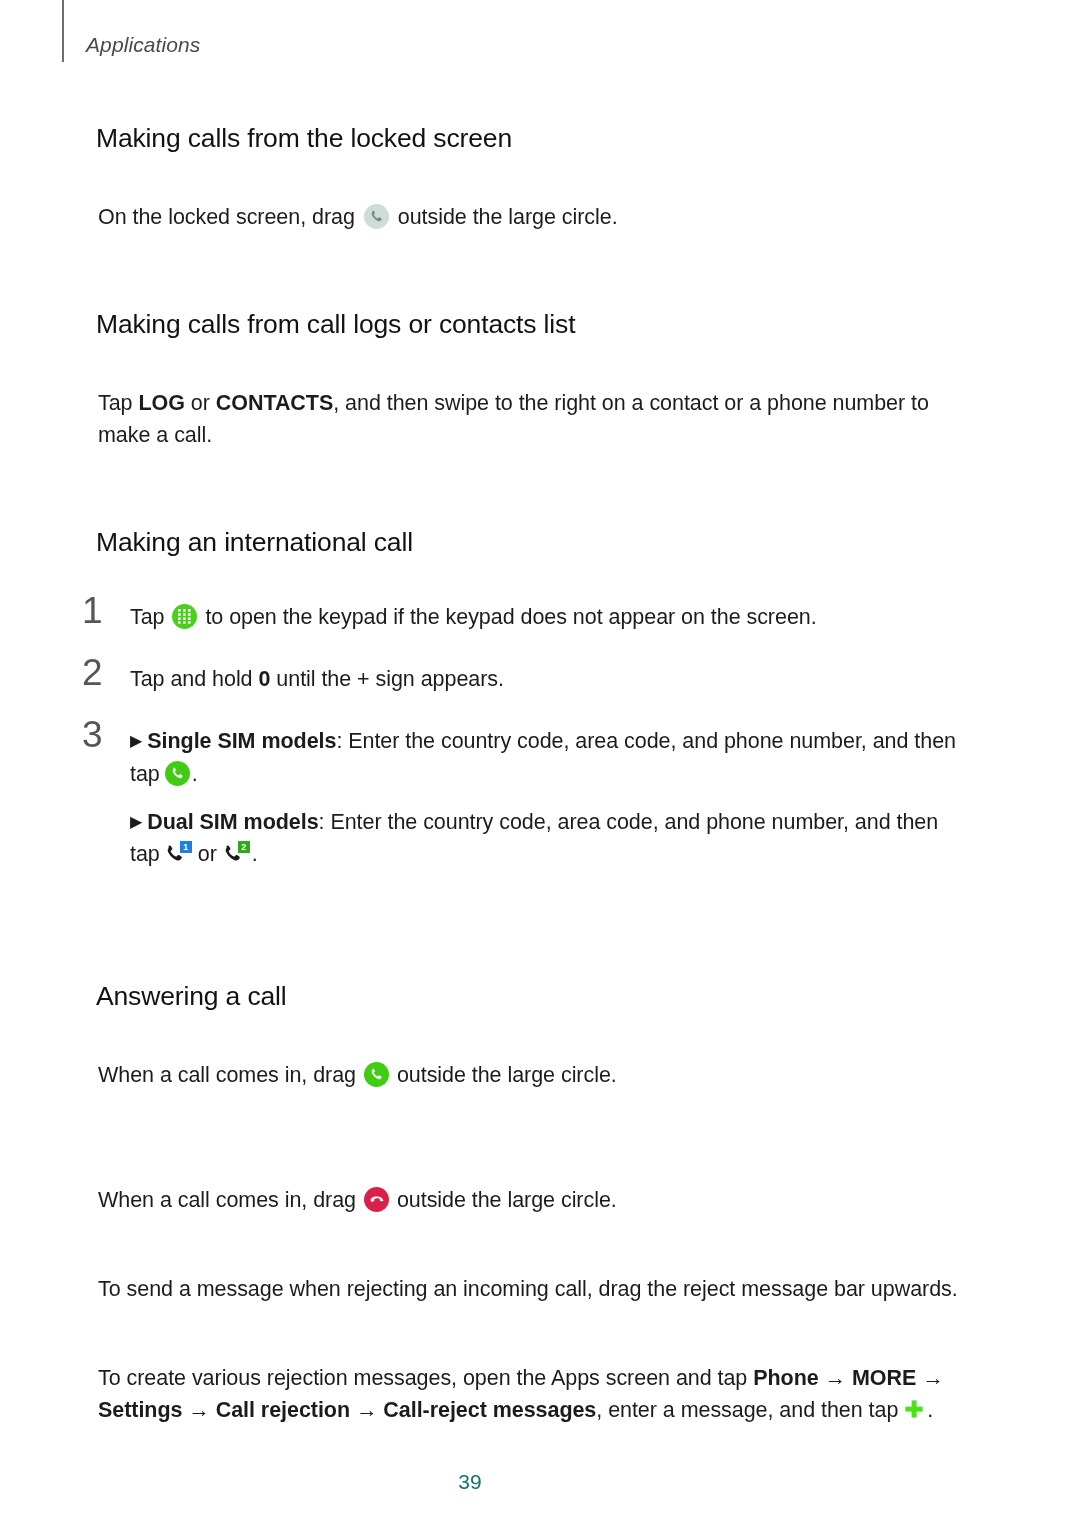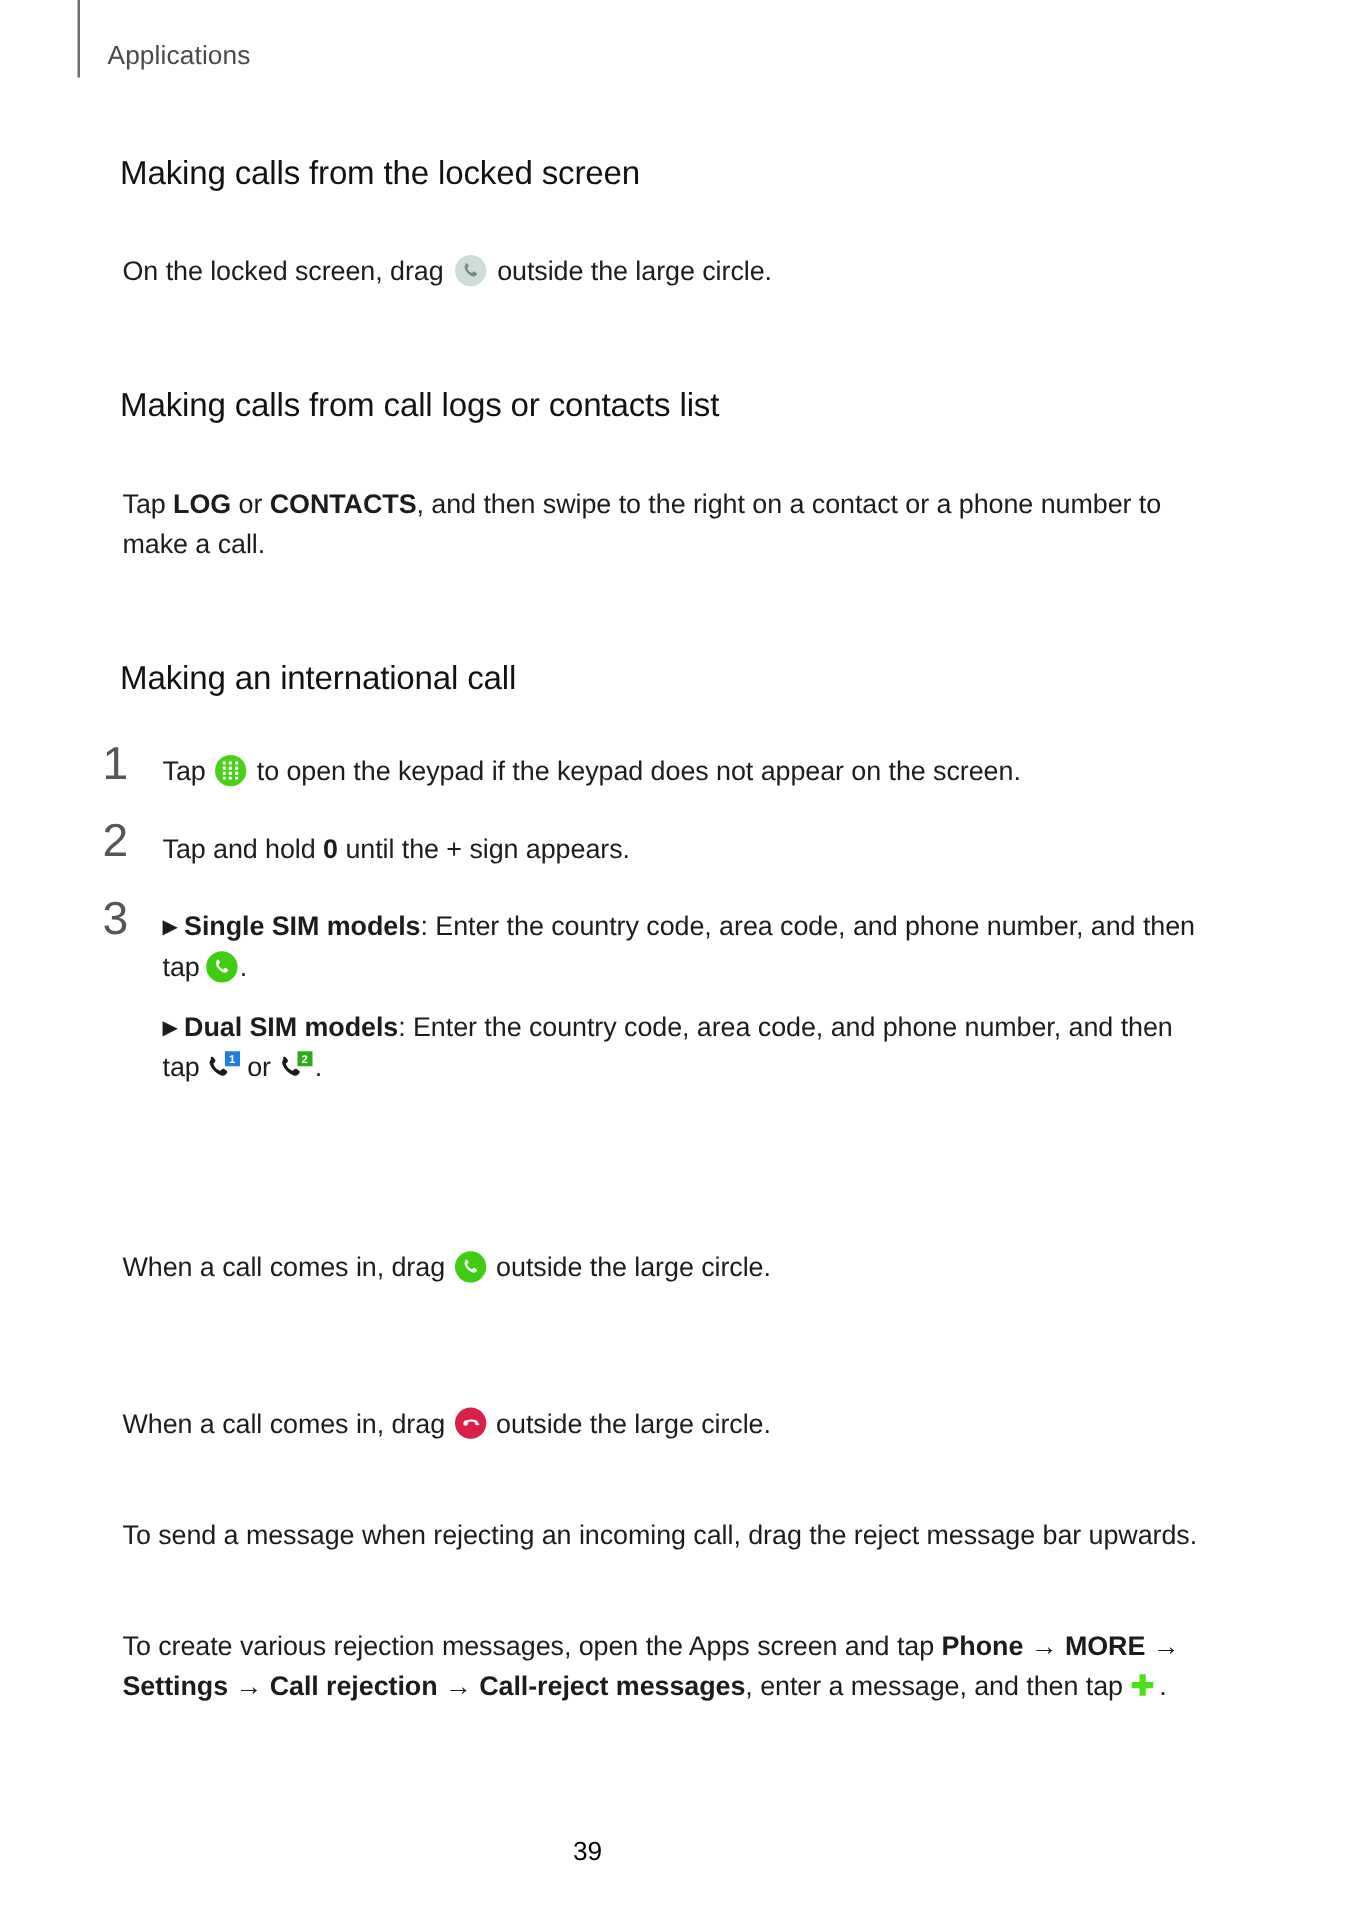--- a/index.html
+++ b/index.html
@@ -37,20 +37,21 @@
     height: 62px;
     background: #6d6d6d;
     margin-right: 22px;
   }
   .runhead-label {
     font-size: 21px;
     color: #4a4a4a;
     letter-spacing: .1px;
     line-height: 1;
     padding-top: 26px;
+    font-style: italic;
   }
 
   
   .content {
     position: absolute;
     left: 82px;
     top: 108px;
     width: 920px;
   }
 
@@ -190,21 +191,21 @@
   }
 
   
   .folio {
     position: absolute;
     left: 0;
     top: 1470px;
     width: 940px;
     text-align: center;
     font-size: 21px;
-    color: #000000;
+    color: #0f766e;
   }
 </style>
 </head>
 <body>
 
 <div class="page">
 
   <div class="runhead">
     <div class="runhead-rule"></div>
     <div class="runhead-label">Applications</div>
@@ -301,20 +302,21 @@
           <span class="sim-badge b2">2</span>
         </span><span>.</span>
       </div>
     </div>
 
     <div style="height:54px"></div>
 
 
     <div style="height:42px"></div>
 
+    <h2 class="sec">Answering a call</h2>
     <div class="gap-after-h2"></div>
     <p class="body">
       <span>When a call comes in, drag</span>
       <span class="ico ico-call">
         <svg width="15" height="15" viewBox="0 0 16 16" aria-hidden="true">
           <path d="M3.6 2.1c.5-.5 1.2-.4 1.6.1l1 1.4c.3.5.2 1-.2 1.4l-.7.6c-.2.2-.2.4-.1.6.3.8.8 1.6 1.5 2.3.7.7 1.5 1.2 2.3 1.5.2.1.4 0 .6-.1l.6-.7c.4-.4.9-.5 1.4-.2l1.4 1c.5.4.6 1.1.1 1.6l-.8.8c-.6.6-1.5.8-2.4.5-1.4-.4-2.9-1.4-4.2-2.7C4.4 8.8 3.4 7.3 3 5.9c-.3-.9-.1-1.8.5-2.4z" fill="#ffffff"></path>
         </svg>
       </span>
       <span>outside the large circle.</span>
     </p>

